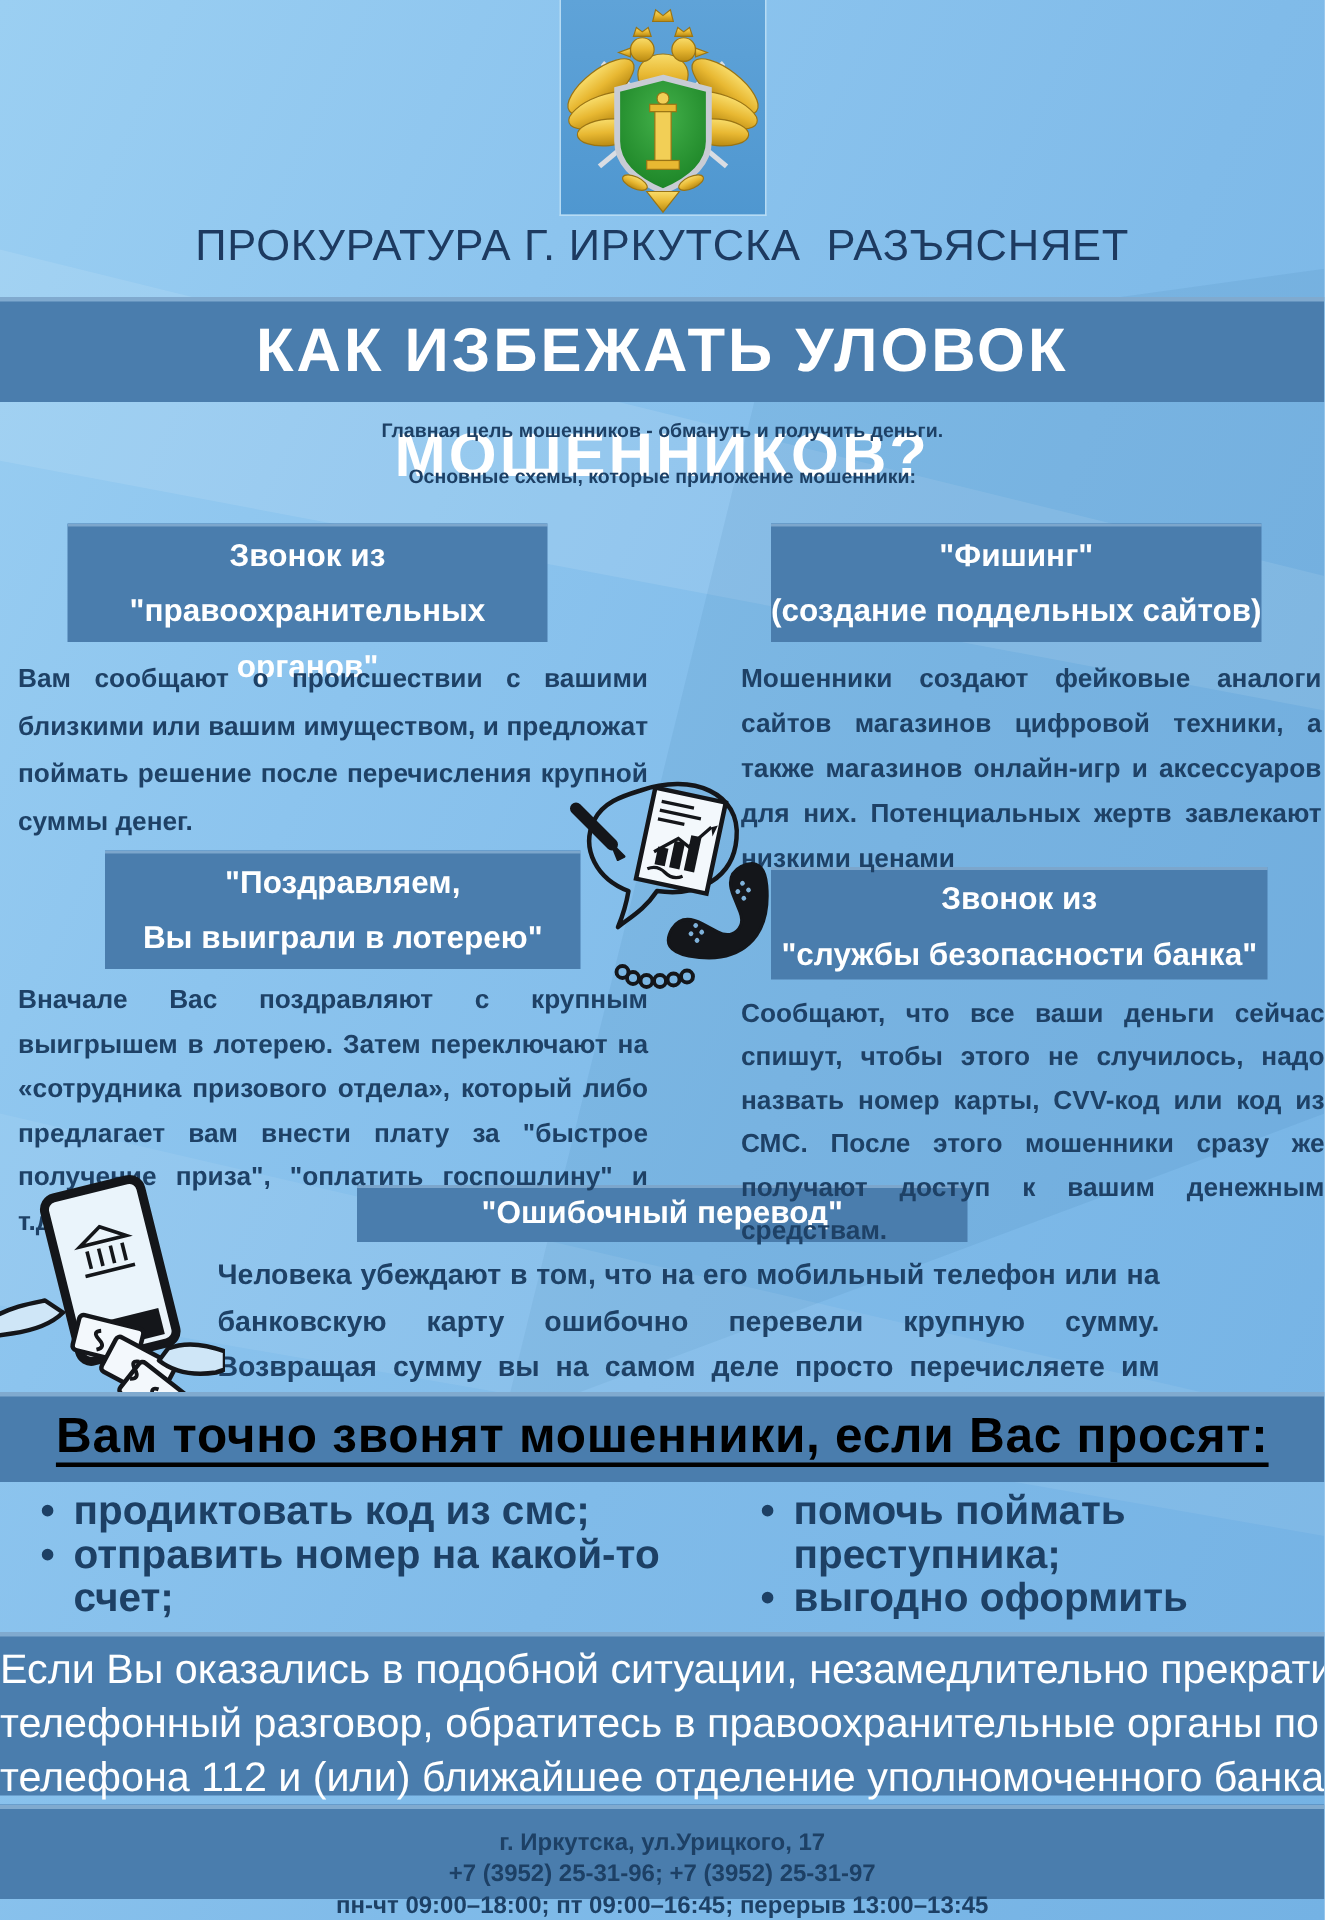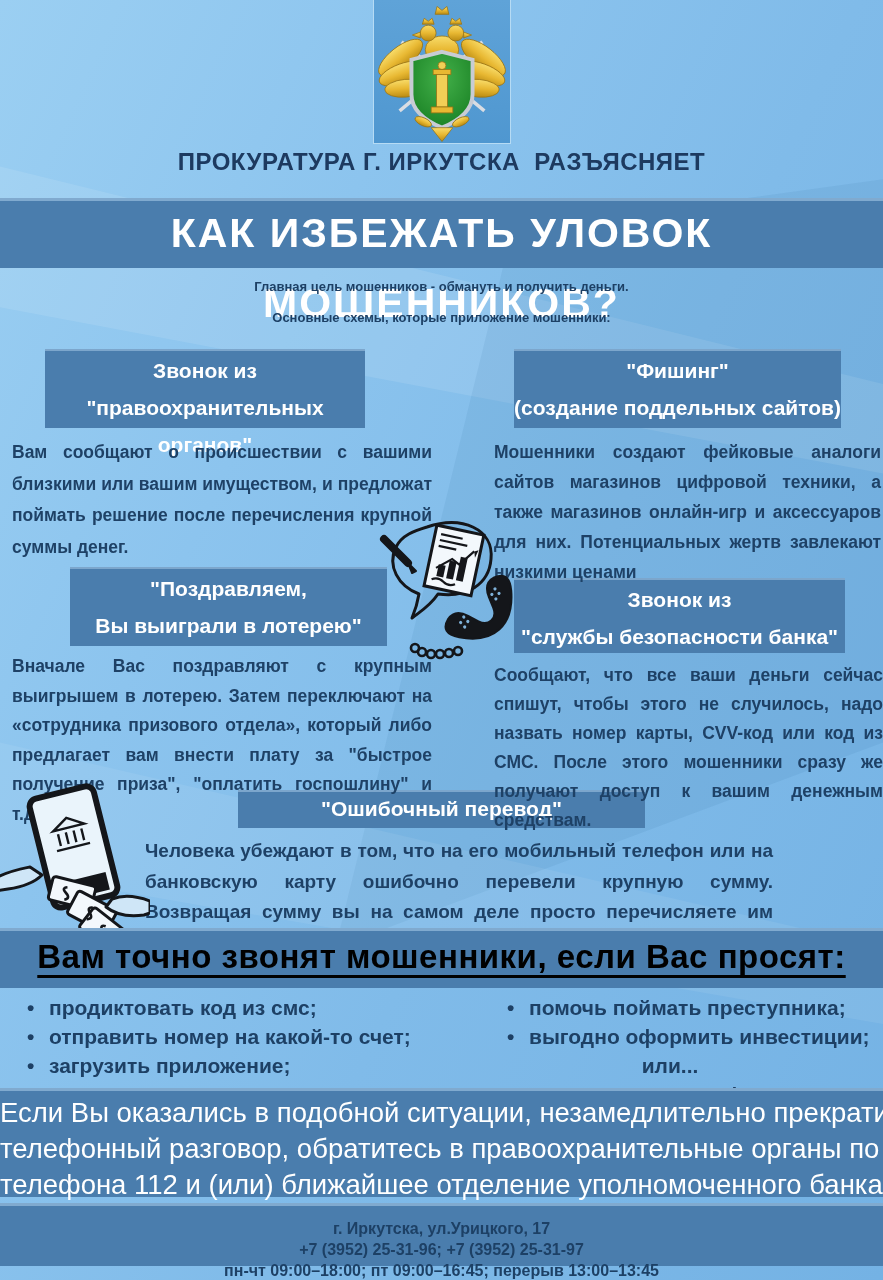--- a/index.html
+++ b/index.html
@@ -12,21 +12,21 @@
   .streak{position:absolute;left:0;top:0;width:883px;height:1280px;pointer-events:none;}
   .streak.s1{background:rgba(255,255,255,0.10);clip-path:polygon(0 13%,100% 30%,100% 37%,0 24%);}
   .streak.s2{background:rgba(30,88,142,0.08);clip-path:polygon(58% 18%,100% 14%,100% 58%,38% 74%);}
   .streak.s3{background:rgba(255,255,255,0.07);clip-path:polygon(0 58%,100% 74%,100% 80%,0 68%);}
 
   .emblem-tile{position:absolute;left:373px;top:0;width:138px;height:144px;
     background:linear-gradient(180deg,#5fa3d8,#4f97d0);border:1px solid #b6dbf4;border-top:none;}
   .emblem-tile svg{display:block;width:100%;height:100%;}
 
   .org-line{position:absolute;left:0;top:148px;width:883px;text-align:center;
-    color:#1d3a60;font-weight:bold;font-size:24px;letter-spacing:0.5px;white-space:pre;}
+    color:#1d3a60;font-weight:normal;font-size:29px;letter-spacing:0.5px;white-space:pre;}
 
   .band{position:absolute;left:0;width:883px;background:#4a7dad;
     box-shadow:inset 0 3px 0 rgba(173,208,235,0.55);}
   .title-band{top:198px;height:70px;line-height:70px;text-align:center;color:#ffffff;
     font-weight:bold;font-size:41px;letter-spacing:2px;}
 
   .intro-line{position:absolute;left:0;width:883px;text-align:center;color:#1d4065;
     font-weight:bold;font-size:13px;}
   .intro-1{top:279px;} .intro-2{top:310px;}
 
@@ -43,21 +43,21 @@
   .para-1{left:12px;top:437px;width:420px;}
   .para-2{left:494px;top:437px;width:387px;line-height:30px;}
   .para-3{left:12px;top:652px;width:420px;line-height:29.5px;}
   .para-4{left:494px;top:661px;width:389px;line-height:29px;}
   .para-5{left:145px;top:836px;width:628px;font-size:19px;line-height:30.5px;}
 
   .warn-band{top:928px;height:60px;line-height:58px;text-align:center;}
   .warn-heading{color:#000000;font-weight:bold;font-size:33px;letter-spacing:0.5px;
     text-decoration:underline;text-underline-offset:7px;text-decoration-thickness:3px;}
 
-  .bullets{position:absolute;color:#1d4065;font-weight:bold;font-size:21px;}
+  .bullets{position:absolute;color:#1d4065;font-weight:bold;font-size:27px;}
   .bullets-left{left:25px;top:993px;width:440px;}
   .bullets-right{left:505px;top:993px;width:375px;}
   .bullet-item{line-height:29px;padding-left:24px;position:relative;}
   .bullet-item::before{content:"•";position:absolute;left:2px;}
   .or-line{line-height:29px;text-align:center;width:330px;}
   .credit-line{line-height:29px;}
 
   .advice-band{top:1088px;height:109px;padding-top:7px;}
   .advice-line{white-space:nowrap;text-align:center;color:#ffffff;font-size:27.5px;
     line-height:36px;width:883px;}

